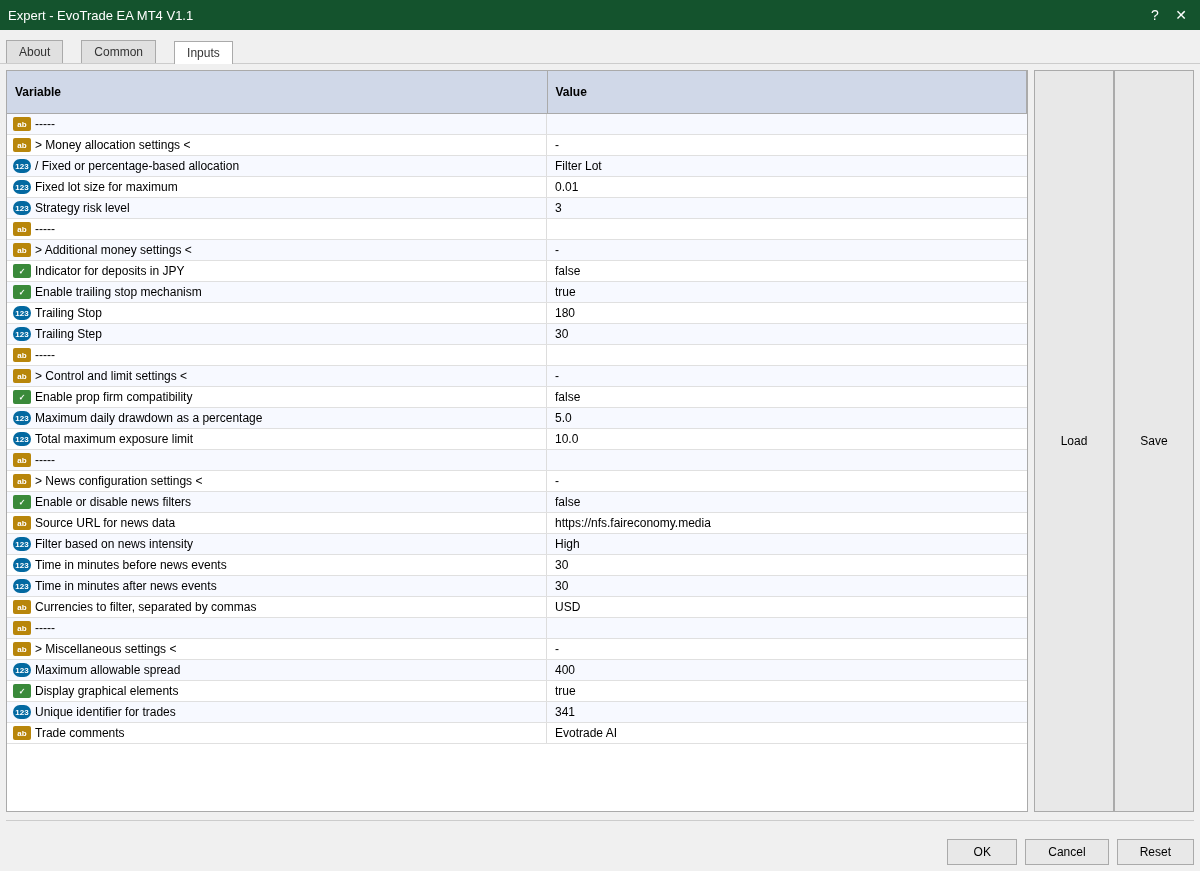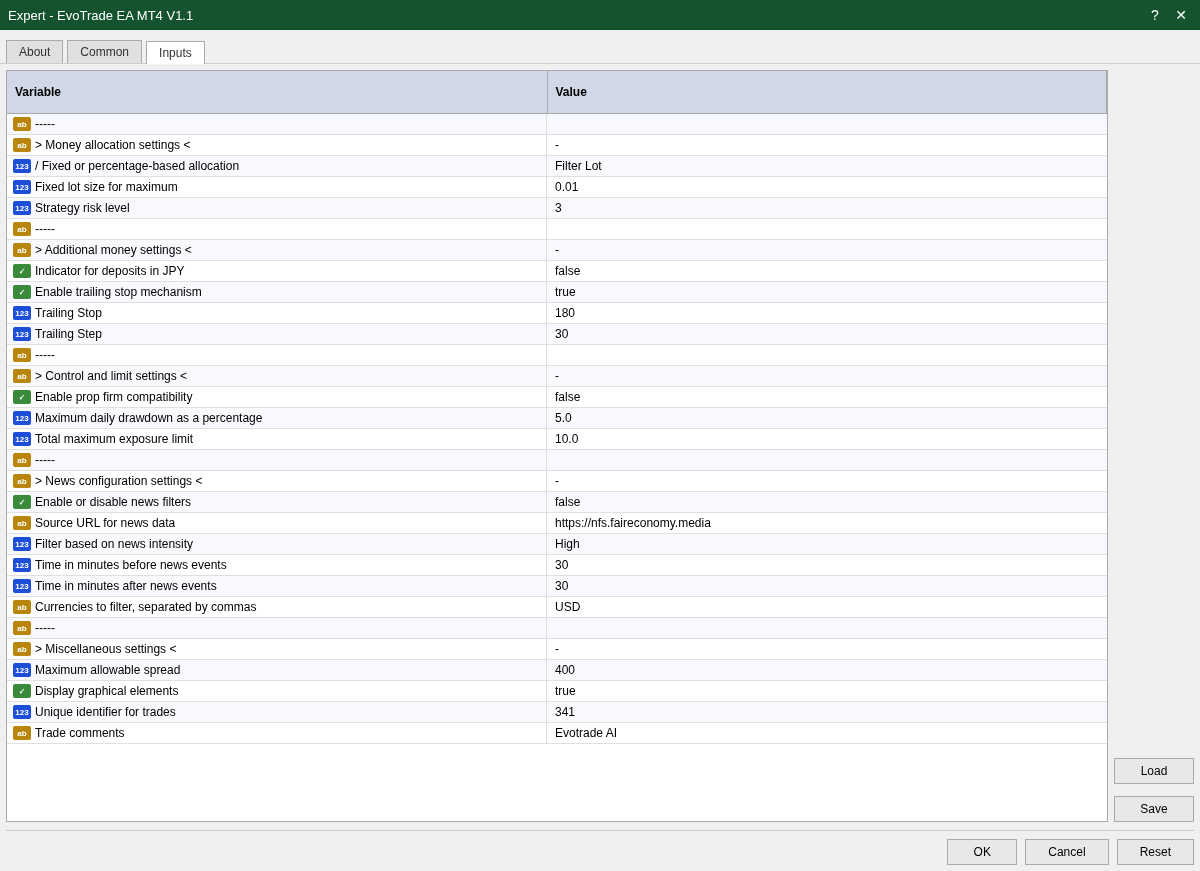--- a/index.html
+++ b/index.html
@@ -36,21 +36,21 @@
       height: 34px;
     }
     .tab {
       padding: 4px 12px;
       background: #e0e0e0;
       border: 1px solid #aaa;
       border-bottom: none;
       cursor: pointer;
       font-size: 12px;
       color: #333;
-      margin-right: 4px;
+      margin-right: 18px;
     }
     .tab.active {
       background: #fff;
       border-color: #aaa;
       position: relative;
       bottom: -1px;
       z-index: 1;
     }
 
     .content {
@@ -111,45 +111,45 @@
       justify-content: center;
       width: 18px;
       height: 14px;
       border-radius: 2px;
       font-size: 8px;
       font-weight: bold;
       color: white;
       flex-shrink: 0;
     }
     .icon-ab { background: #b8860b; }
-    .icon-123 { background: #1d4ed8; }
+    .icon-123 { background: #0369a1; border-radius: 7px; }
     .icon-bool { background: #3a8a3a; }
 
     .right-btns {
       display: flex;
-      flex-direction: column;
-      gap: 12px;
+      flex-direction: row;
+      gap: 0;
     }
 
     .btn {
       padding: 5px 18px;
       border: 1px solid #aaa;
       background: #e8e8e8;
       cursor: pointer;
       font-size: 12px;
       min-width: 80px;
       text-align: center;
     }
 
     .footer-btns {
       display: flex;
       justify-content: flex-end;
       gap: 8px;
       margin-top: 8px;
-      padding-top: 8px;
+      padding-top: 18px;
       border-top: 1px solid #ccc;
     }
     .footer-btn {
       padding: 5px 22px;
       border: 1px solid #aaa;
       background: #e8e8e8;
       cursor: pointer;
       font-size: 12px;
       min-width: 70px;
     }

